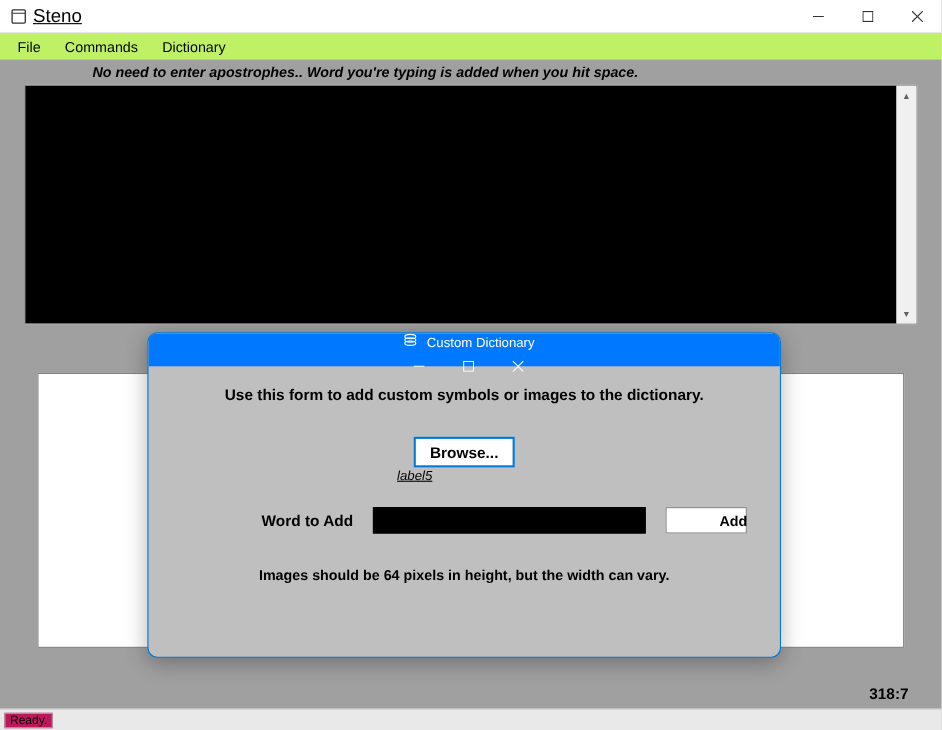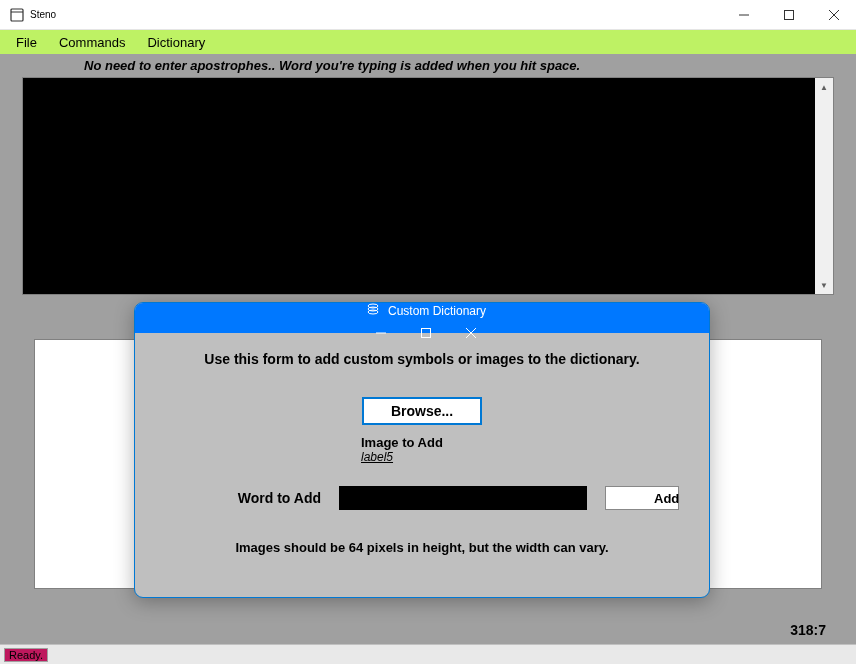--- a/index.html
+++ b/index.html
@@ -17,21 +17,21 @@
     height: 30px;
     background: #fff;
     border-bottom: 1px solid #e5e5e5;
     display: flex;
     align-items: center;
     justify-content: space-between;
     padding-left: 10px;
   }
   .titlebar .title-left { display: flex; align-items: center; gap: 6px; }
   .titlebar .app-icon svg { display: block; }
-  .titlebar .app-title { font-size: 10px; }
+  .titlebar .app-title { font-size: 17px; text-decoration: underline; }
   .win-controls { display: flex; }
   .win-controls .ctl {
     width: 45px; height: 30px;
     display: flex; align-items: center; justify-content: center;
     color: #555;
   }
 
   
   .menubar {
     height: 24px;
@@ -152,21 +152,21 @@
     text-align: center;
     font-size: 13px;
   }
   .dlg-heading {
     font-weight: bold;
     font-size: 14px;
     margin-bottom: 30px;
   }
   .browse-btn {
     display:inline-block;
-    width: 120px;
+    width: 92px;
     height: 28px;
     background:#fff;
     border:2px solid #0078d4;
     font-weight: bold;
     font-size:14px;
     line-height:24px;
   }
   .field-label {
     font-weight: bold;
     font-size: 13px;
@@ -299,21 +299,20 @@
             </svg>
         </div>
       </div>
     </div>
 
     <div class="dlg-body">
       <div class="dlg-heading">Use this form to add custom symbols or images to the dictionary.</div>
 
       <button class="browse-btn">Browse...</button>
 
-      <div class="field-label">Image to Add</div>
       <div class="field-sub">label5</div>
 
       <div class="row-add">
         <span class="lbl">Word to Add</span>
         <input class="word" type="text" value="" style="">
         <button class="add-btn">Add</button>
       </div>
 
       <div class="dlg-note">Images should be 64 pixels in height, but the width can vary.</div>
     </div>

